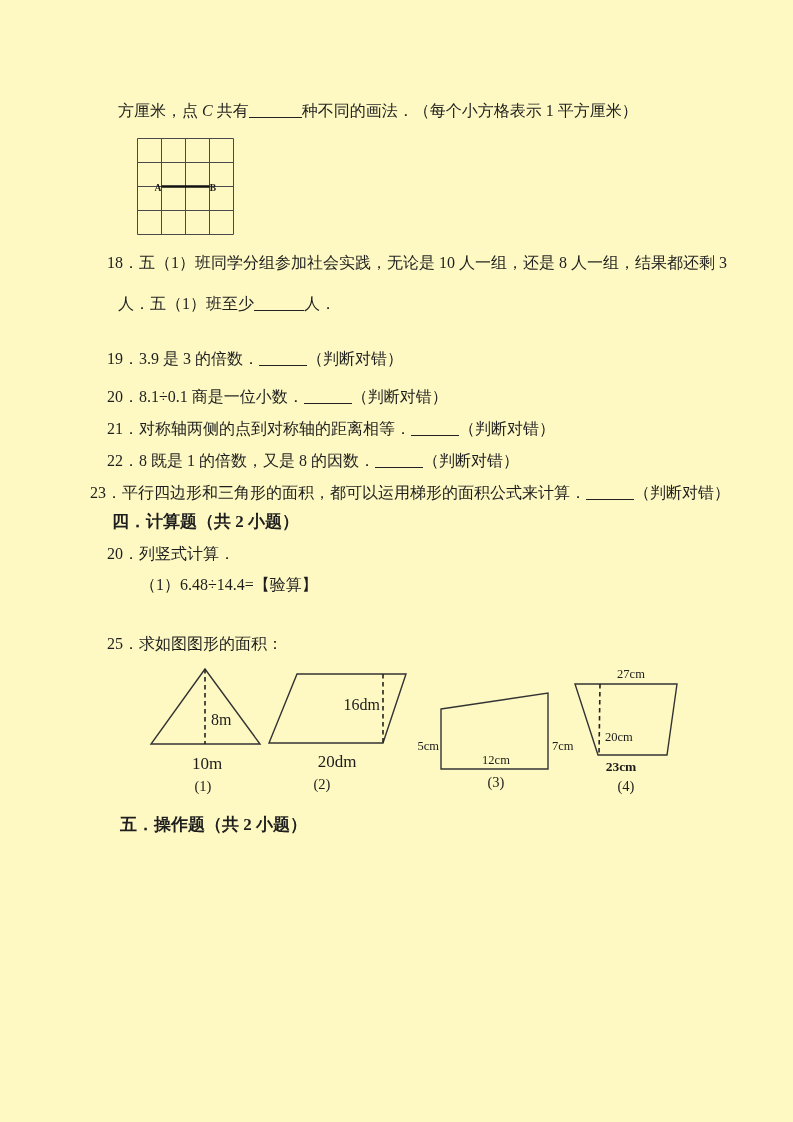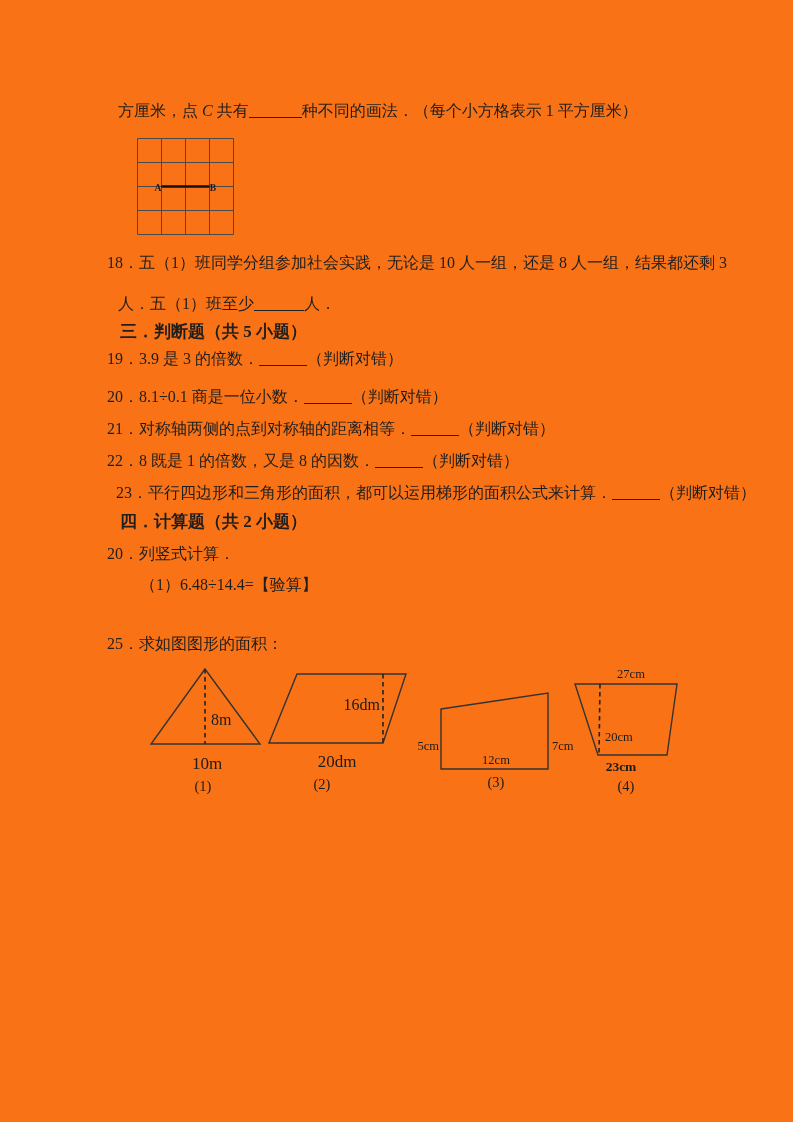--- a/index.html
+++ b/index.html
@@ -1,19 +1,19 @@
 <!DOCTYPE html>
 <html><head>
 <meta charset="utf-8">
 <style>
   html,body{margin:0;padding:0;background:#ffffff;}
   .page{
     position:relative;
     width:793px;height:1122px;
-    background:#f97316;
+    background:#fef9c3;
     font-family:"Liberation Serif","DejaVu Serif",serif;
     color:#1e1e1e;
     overflow:hidden;
   }
   .line{
     position:absolute;
     white-space:nowrap;
     font-size:16px;
     line-height:21px;
   }
@@ -48,41 +48,38 @@
     <text x="79" y="55.5" text-anchor="middle" font-size="9.5" font-weight="bold">B</text>
   </svg>
 
   <div class="line" style="left:107px;top:252px">
     <span>18．五（1）班同学分组参加社会实践，无论是 10 人一组，还是 8 人一组，结果都还剩 3</span>
   </div>
   <div class="line" style="left:118px;top:293px">
     <span>人．五（1）班至少</span><span class="blank" style="width:50px"></span><span>人．</span>
   </div>
 
-  <div class="line hdr" style="left:120px;top:321px">
-    <span>三．判断题（共 5 小题）</span>
-  </div>
 
   <div class="line" style="left:107px;top:348px">
     <span>19．3.9 是 3 的倍数．</span><span class="blank" style="width:48px"></span><span>（判断对错）</span>
   </div>
   <div class="line" style="left:107px;top:386px">
     <span>20．8.1÷0.1 商是一位小数．</span><span class="blank" style="width:48px"></span><span>（判断对错）</span>
   </div>
   <div class="line" style="left:107px;top:418px">
     <span>21．对称轴两侧的点到对称轴的距离相等．</span><span class="blank" style="width:48px"></span><span>（判断对错）</span>
   </div>
   <div class="line" style="left:107px;top:450px">
     <span>22．8 既是 1 的倍数，又是 8 的因数．</span><span class="blank" style="width:48px"></span><span>（判断对错）</span>
   </div>
-  <div class="line" style="left:116px;top:482px">
+  <div class="line" style="left:90px;top:482px">
     <span>23．平行四边形和三角形的面积，都可以运用梯形的面积公式来计算．</span><span class="blank" style="width:48px"></span><span>（判断对错）</span>
   </div>
 
-  <div class="line hdr" style="left:120px;top:511px">
+  <div class="line hdr" style="left:112px;top:511px">
     <span>四．计算题（共 2 小题）</span>
   </div>
 
   <div class="line" style="left:107px;top:543px">
     <span>20．列竖式计算．</span>
   </div>
   <div class="line" style="left:140px;top:574px">
     <span>（1）6.48÷14.4=【验算】</span>
   </div>
 
@@ -116,15 +113,18 @@
 
   <svg class="fig" style="left:565px;top:660px" width="128" height="140" viewBox="0 0 128 140">
     <polygon class="shape" points="10,24 112,24 102,95 33,95"></polygon>
     <line class="dash" x1="35" y1="24" x2="34" y2="95"></line>
     <text x="66" y="18" font-size="12.5" text-anchor="middle">27cm</text>
     <text x="40" y="81" font-size="12.5">20cm</text>
     <text x="56" y="111" font-size="13.5" font-weight="bold" text-anchor="middle">23cm</text>
     <text x="61" y="131" font-size="14.5" text-anchor="middle">(4)</text>
   </svg>
 
+  <div class="line hdr" style="left:120px;top:814px">
+    <span>五．操作题（共 2 小题）</span>
+  </div>
 
 
 </div>
 
 </body></html>

